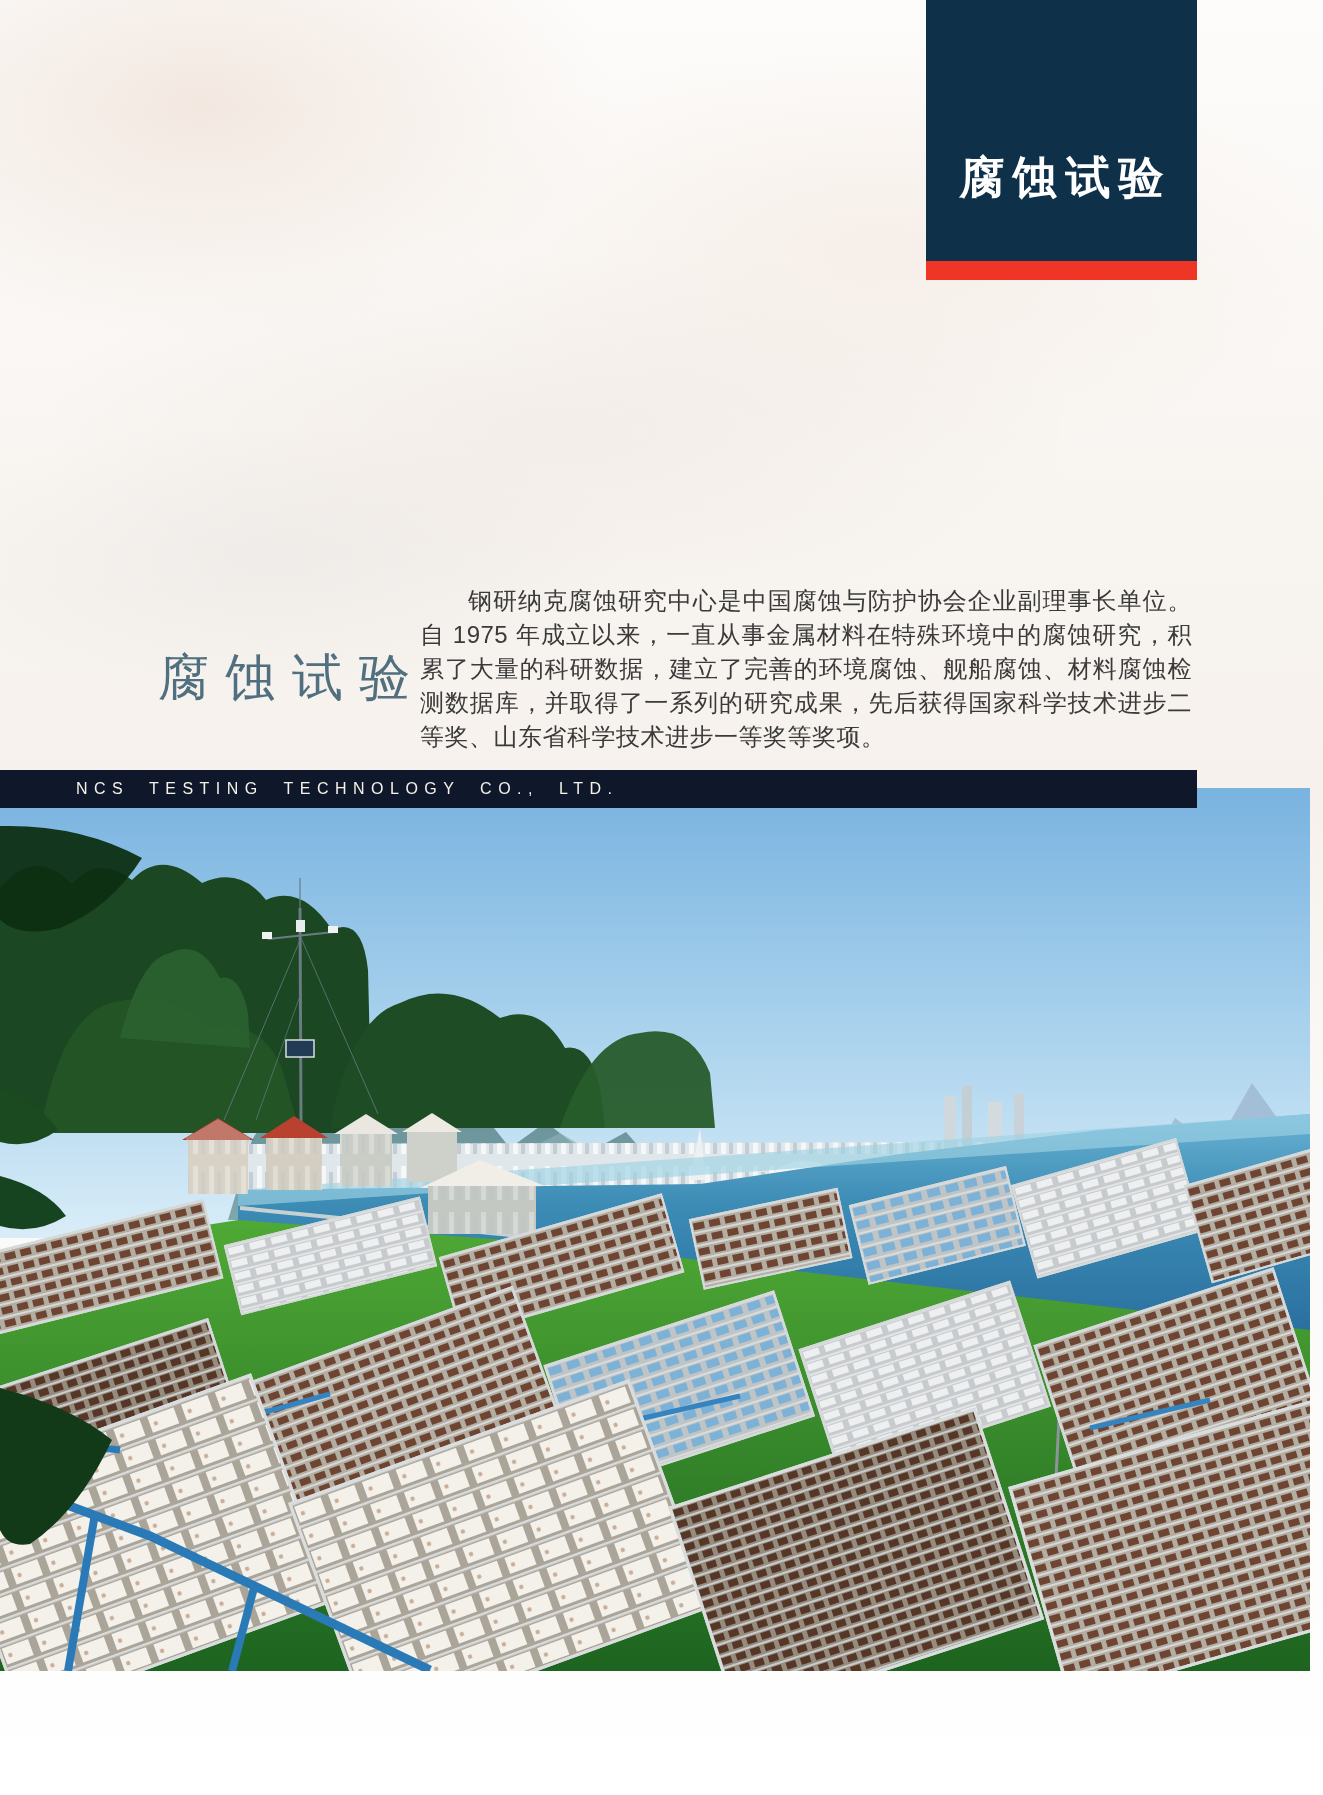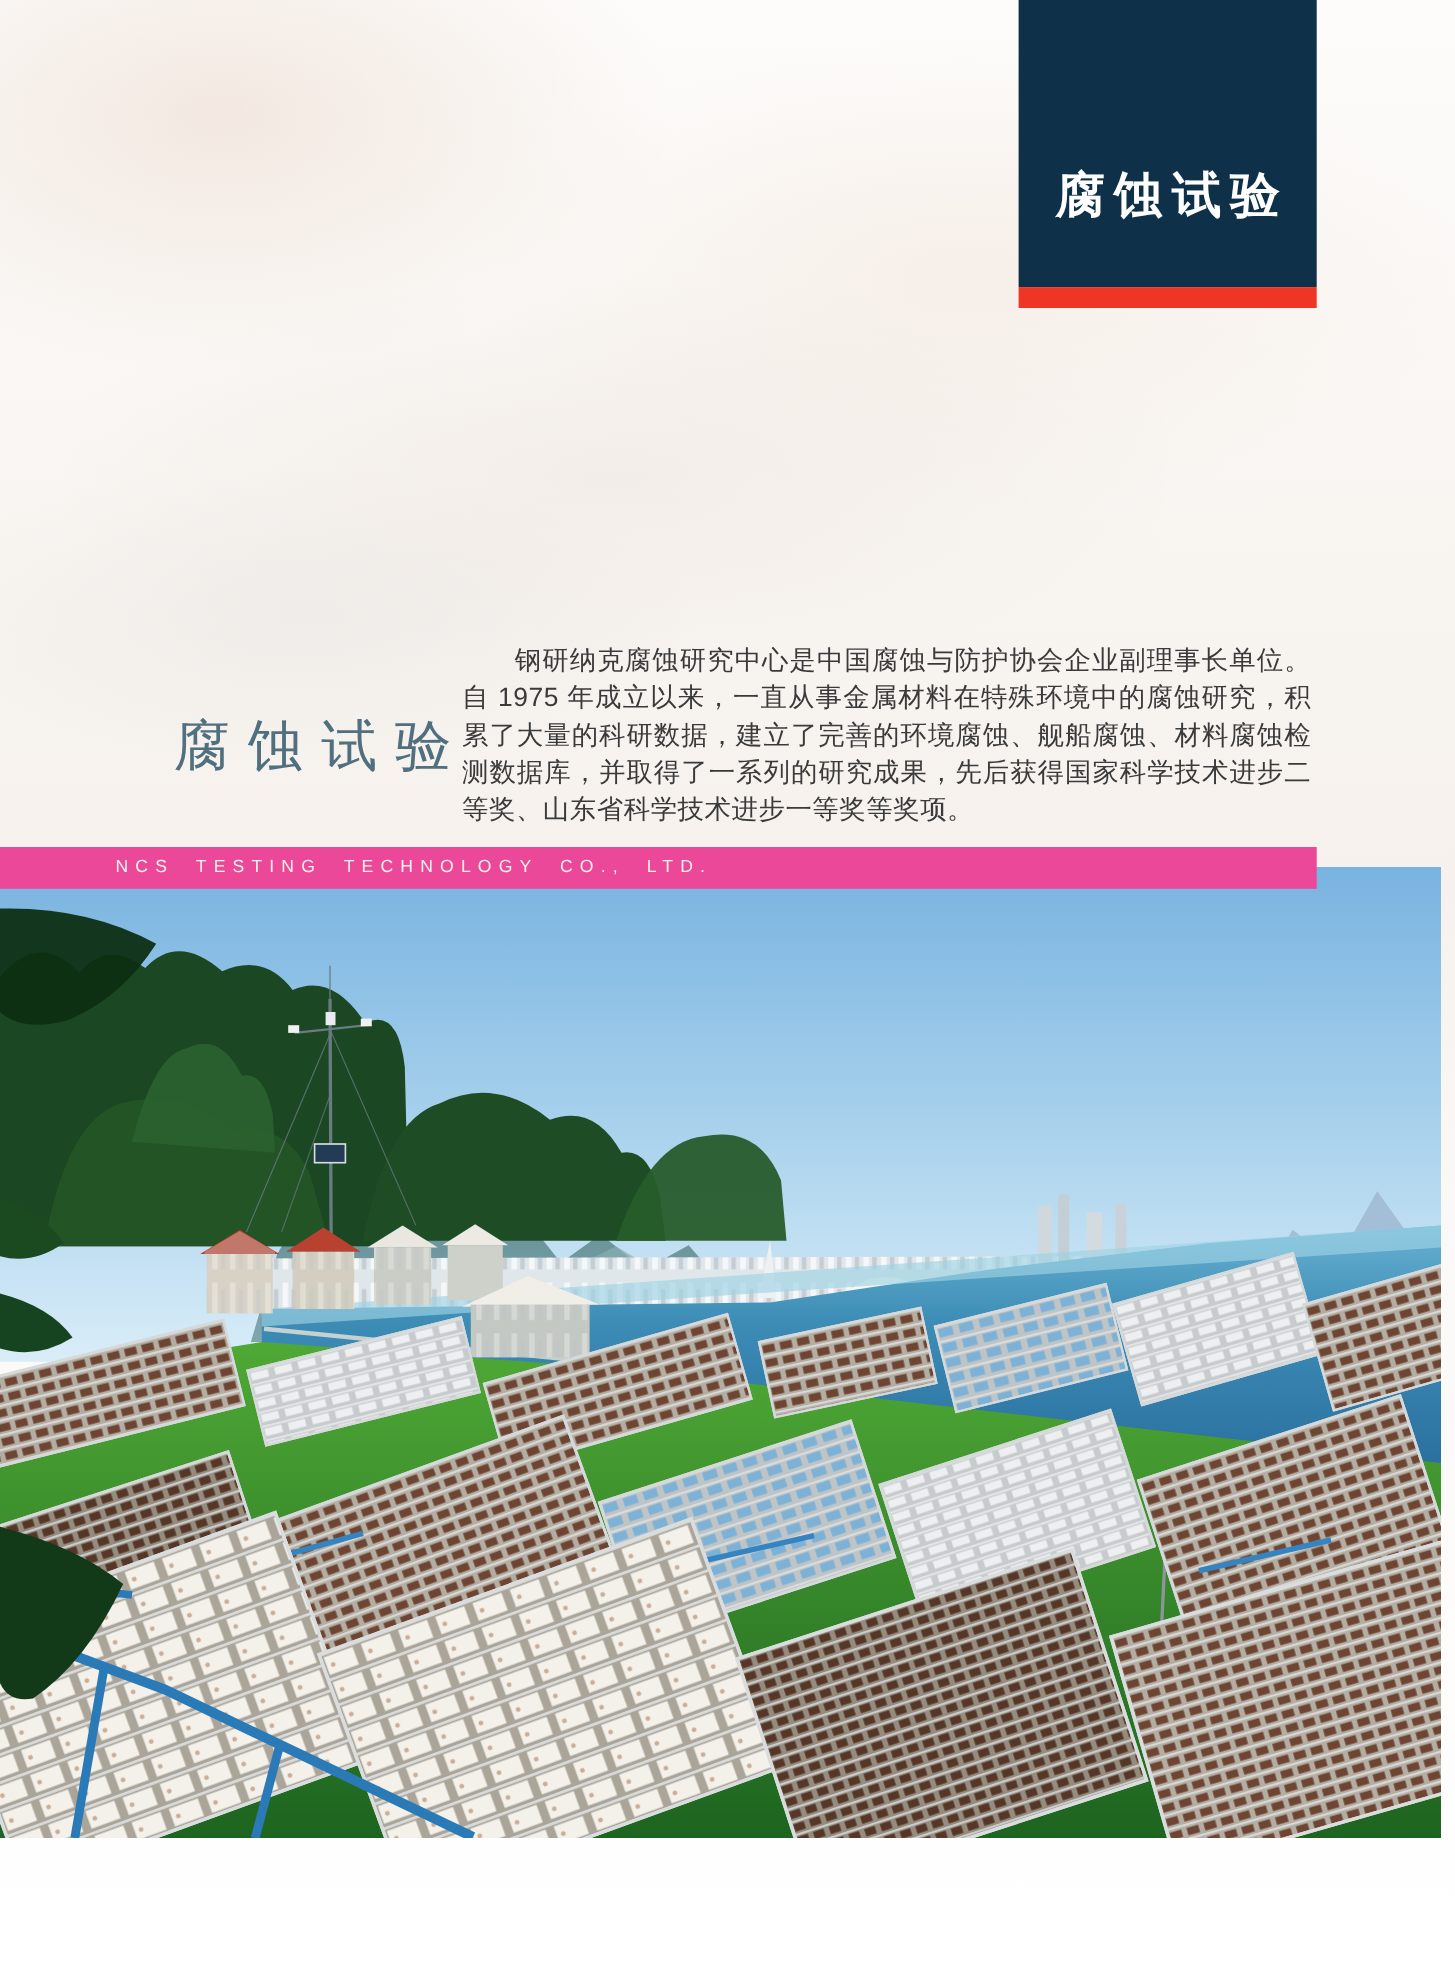--- a/index.html
+++ b/index.html
@@ -35,22 +35,22 @@
     position:absolute;left:158px;top:650px;z-index:10;
     font-size:51px;font-weight:300;color:#51707f;letter-spacing:16px;line-height:1.1;white-space:nowrap;
   }
   .intro-paragraph{
     position:absolute;left:420px;top:584px;width:772px;z-index:10;
     font-size:24px;line-height:34px;color:#3a3a3a;font-weight:400;
     text-align:justify;text-indent:2em;letter-spacing:.5px;
   }
 
   .company-banner{
-    position:absolute;left:0;top:770px;width:1197px;height:38px;background:#ec4899;z-index:20;
-    display:flex;align-items:center;box-sizing:border-box;padding-left:105px;
+    position:absolute;left:0;top:770px;width:1197px;height:38px;background:#0f172a;z-index:20;
+    display:flex;align-items:center;box-sizing:border-box;padding-left:76px;
   }
   .company-banner .banner-label{
     color:#f6f2e9;font-size:16px;letter-spacing:6.5px;word-spacing:9px;white-space:nowrap;
   }
 
   .site-photo{
     position:absolute;left:0;top:788px;width:1310px;height:883px;z-index:5;overflow:hidden;
   }
   .site-photo svg{display:block;width:100%;height:100%;}
 </style>

